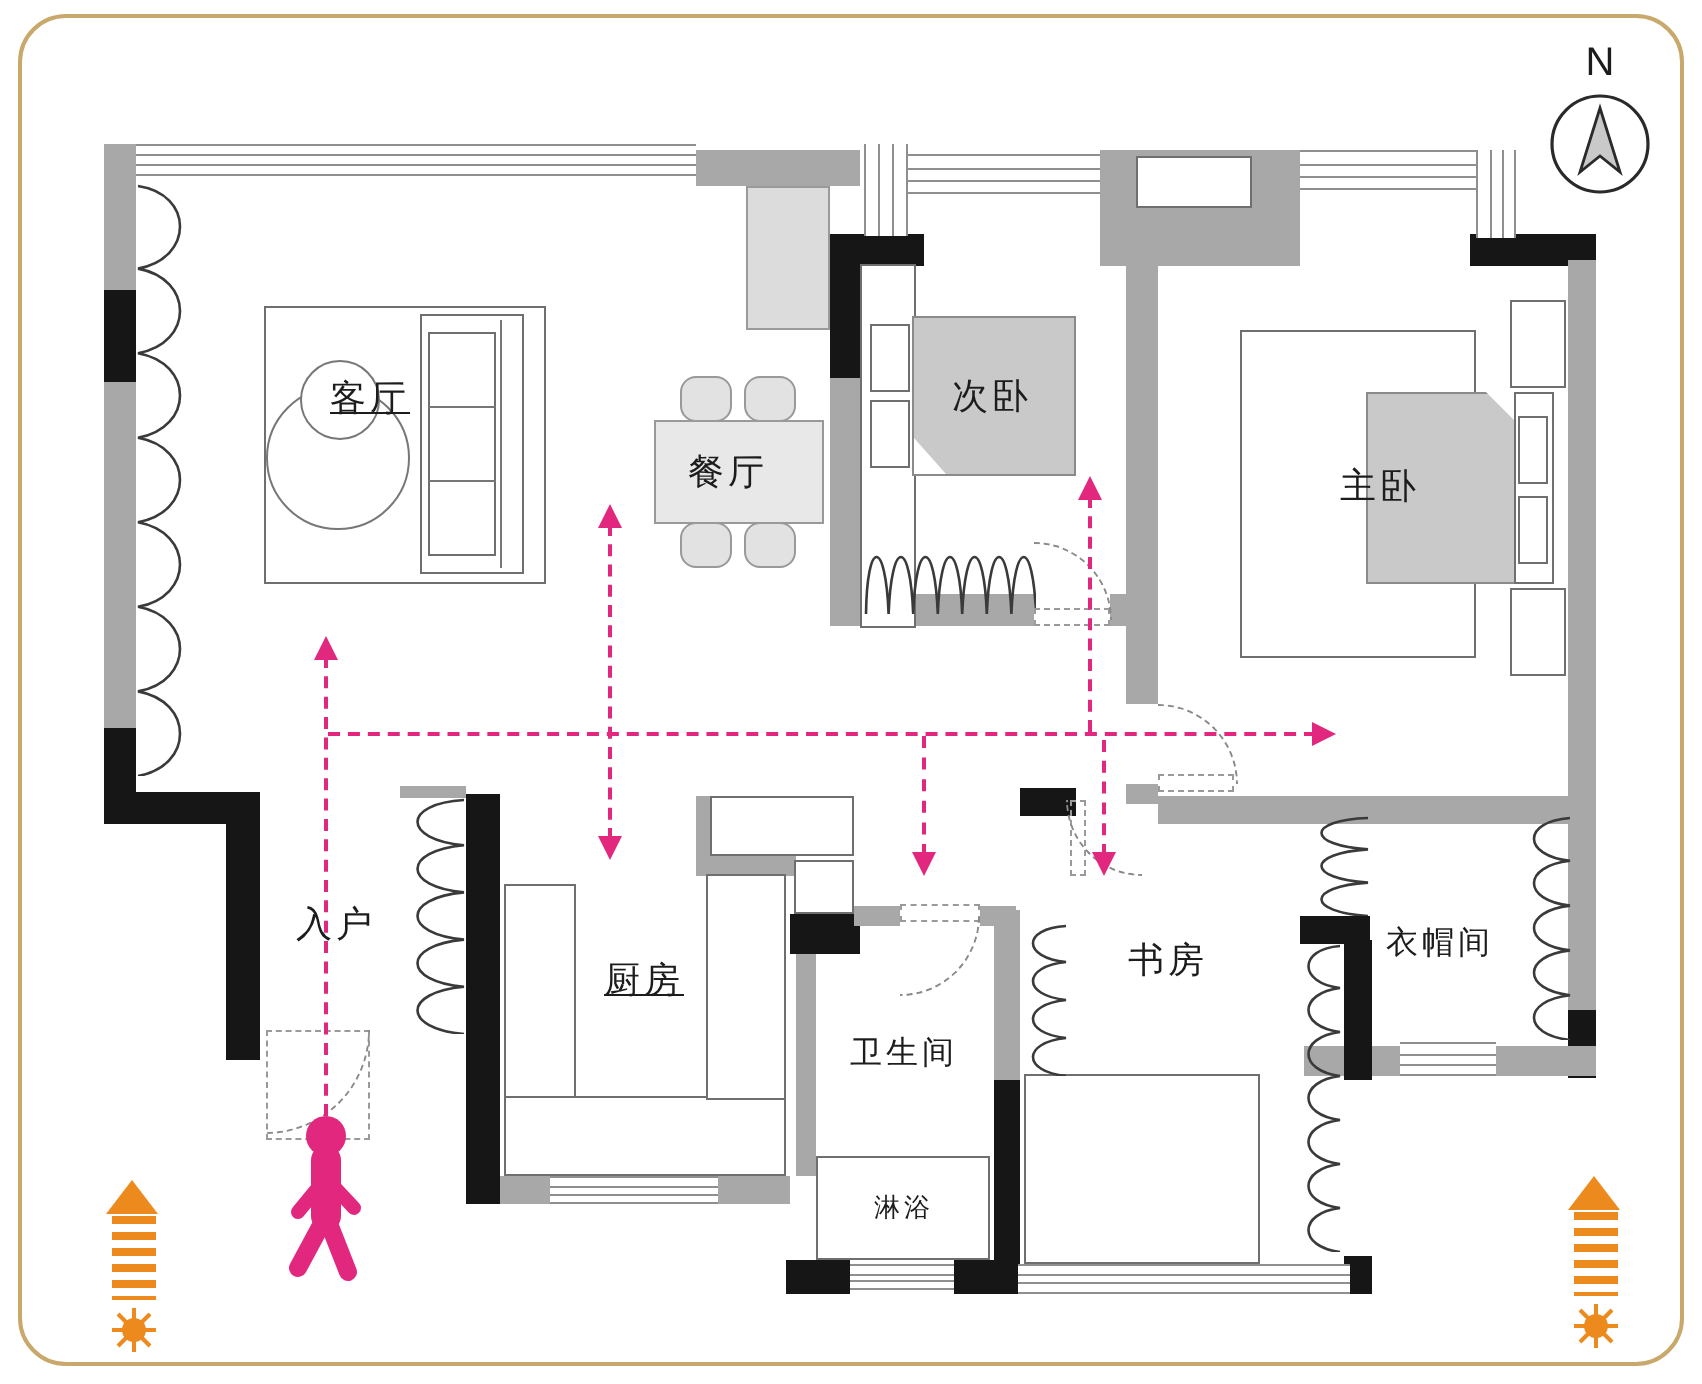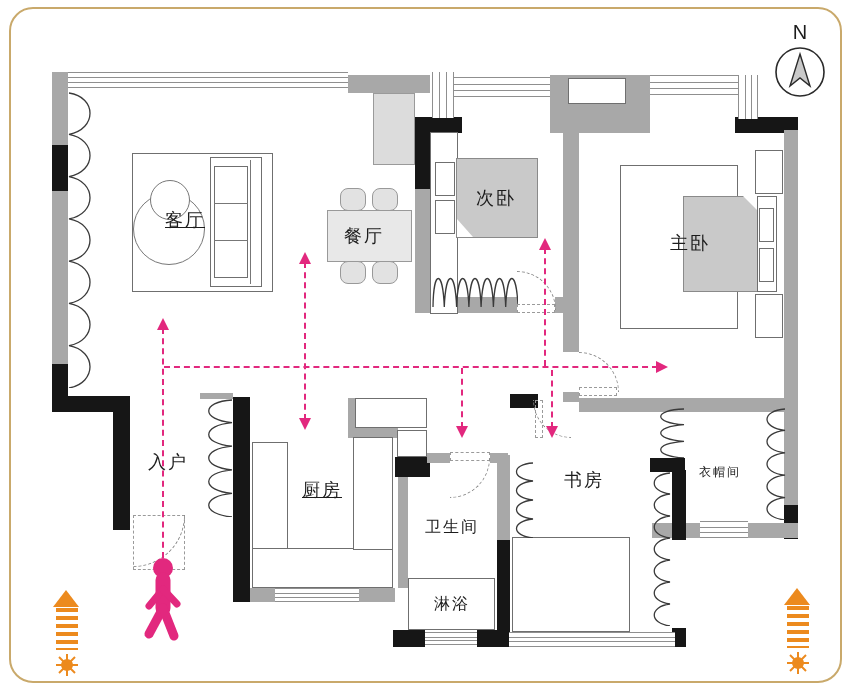--- a/index.html
+++ b/index.html
@@ -250,25 +250,25 @@
   </div>
 
   <div class="abs lbl" style="left:800px;top:32px;font-size:20px;letter-spacing:0;">N</div>
   <div class="abs" style="left:774px;top:46px;width:52px;height:52px;">
     <svg width="52" height="52" viewBox="0 0 52 52">
       <circle cx="26" cy="26" r="24" fill="none" stroke="#2a2a2a" stroke-width="1.6"></circle>
       <polygon points="26,8 36,40 26,32 16,40" fill="#c9c9c9" stroke="#2a2a2a" stroke-width="1.4"></polygon>
     </svg>
   </div>
 
-  <div class="abs lbl" style="left:185px;top:220px;text-decoration:underline;">客厅</div>
+  <div class="abs lbl" style="left:185px;top:199px;text-decoration:underline;">客厅</div>
   <div class="abs lbl" style="left:364px;top:236px;">餐厅</div>
   <div class="abs lbl" style="left:496px;top:198px;">次卧</div>
   <div class="abs lbl" style="left:690px;top:243px;">主卧</div>
   <div class="abs lbl" style="left:168px;top:462px;">入户</div>
   <div class="abs lbl" style="left:322px;top:490px;text-decoration:underline;">厨房</div>
   <div class="abs lbl" style="left:452px;top:527px;font-size:16px;">卫生间</div>
-  <div class="abs lbl" style="left:452px;top:604px;font-size:16px;">淋浴</div>
+  <div class="abs lbl" style="left:452px;top:604px;font-size:13px;">淋浴</div>
   <div class="abs lbl" style="left:584px;top:480px;">书房</div>
-  <div class="abs lbl" style="left:720px;top:472px;font-size:12px;text-align:right;">衣帽间</div>
+  <div class="abs lbl" style="left:720px;top:472px;font-size:16px;text-align:right;">衣帽间</div>
 
   <div class="abs frame" style="left:9px;top:7px;width:829px;height:672px;"></div>
 </div>
 
 </body></html>

